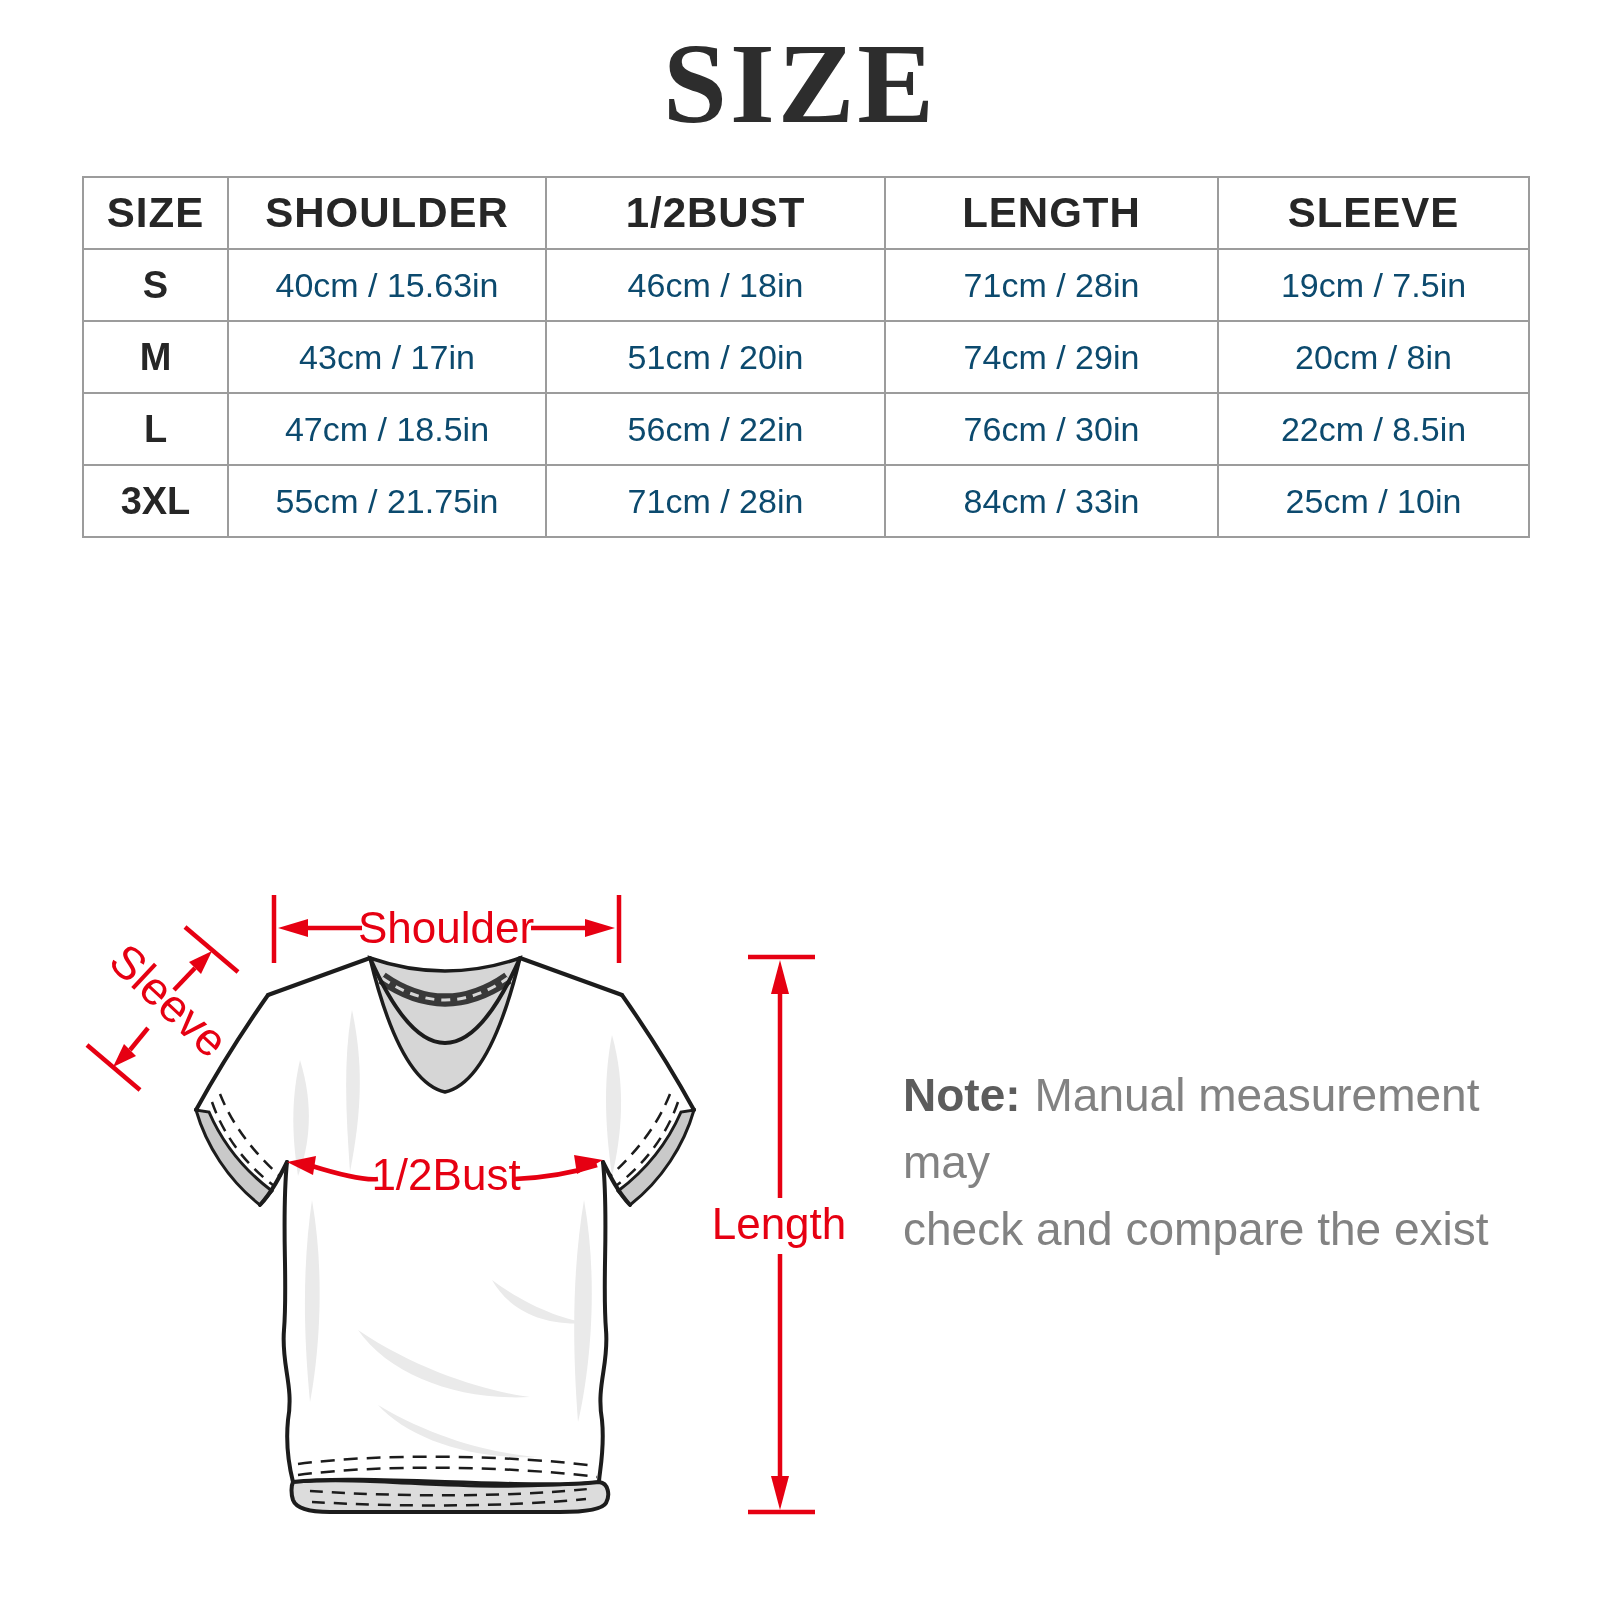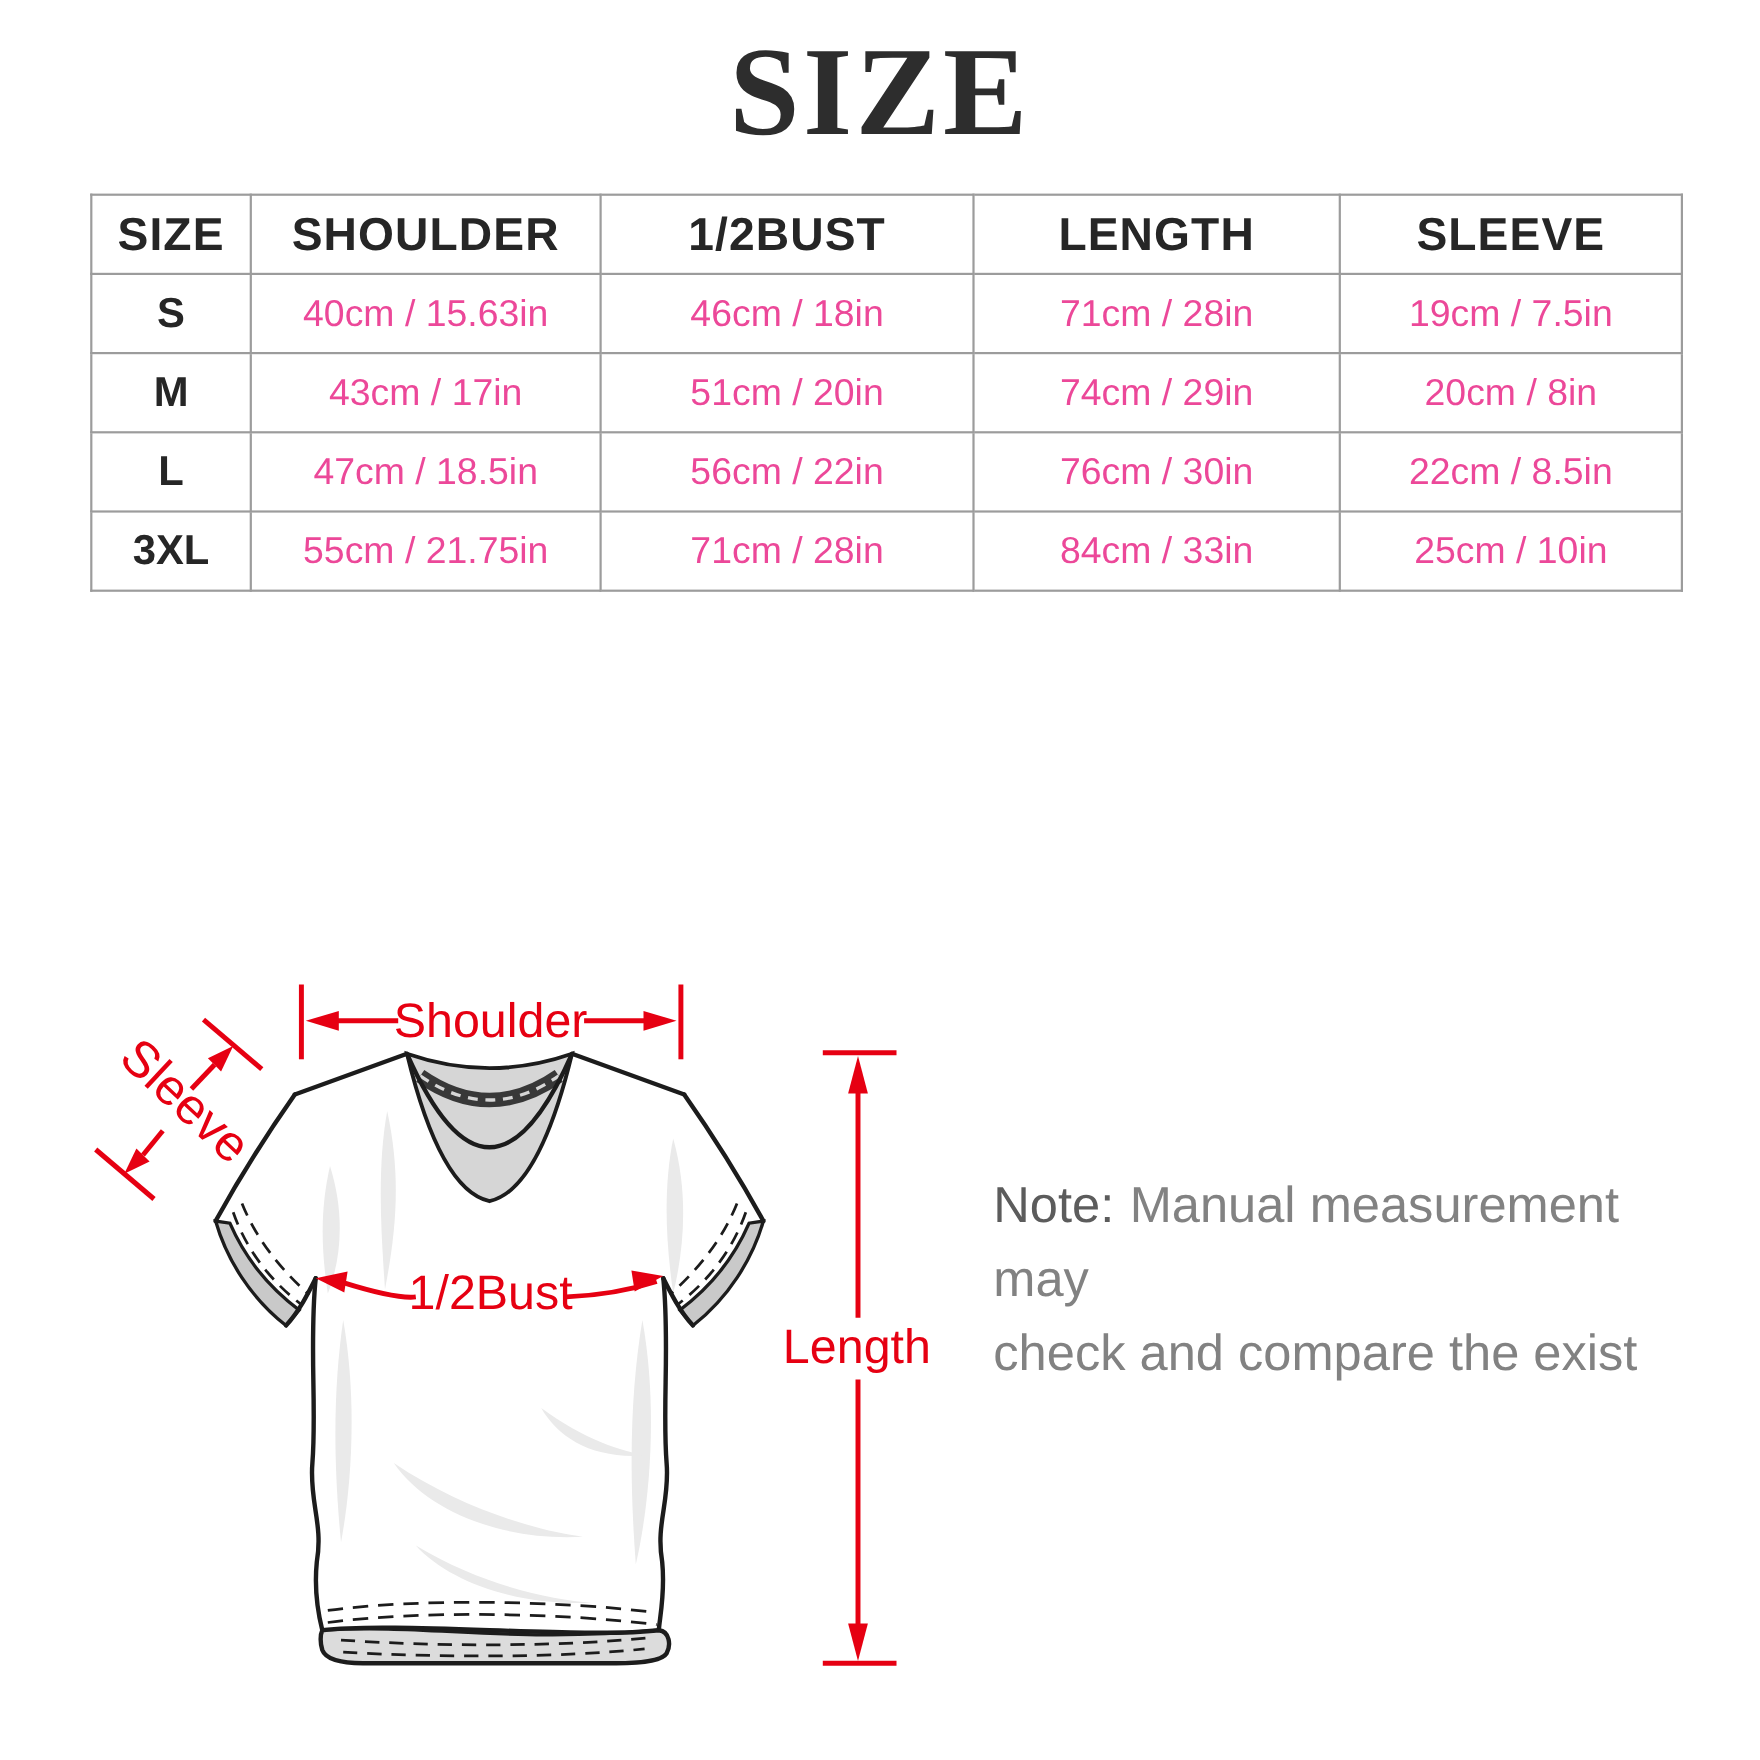--- a/index.html
+++ b/index.html
@@ -20,31 +20,31 @@
   .size-table th,.size-table td{
     border:2px solid #9c9c9c;height:70px;padding:0;text-align:center;vertical-align:middle;
   }
   .size-table thead th{
     font-size:42px;font-weight:bold;color:#262626;letter-spacing:1px;
   }
   .size-table td.rowlabel{
     font-size:38px;font-weight:bold;color:#262626;
   }
   .size-table td.val{
-    font-size:34px;font-weight:normal;color:#ec4899;
+    font-size:34px;font-weight:normal;color:#0c4a6e;
   }
   .diagram{position:absolute;left:60px;top:860px;}
   .red-stroke{stroke:var(--red);}
   .red-fill{fill:var(--red);}
   .red-text{fill:var(--red);font-family:"Liberation Sans",sans-serif;}
   .note{
     position:absolute;left:903px;top:1062px;width:660px;
     font-size:46px;line-height:67px;color:#828282;
   }
-  .note b{color:#5c5c5c;font-weight:normal;margin-right:14px;}
+  .note b{color:#5c5c5c;font-weight:bold;margin-right:14px;}
 </style>
 </head>
 <body>
 
 <div class="page-title">SIZE</div>
 
 <table class="size-table">
   <colgroup>
     <col style="width:145px">
       <col style="width:318px">

